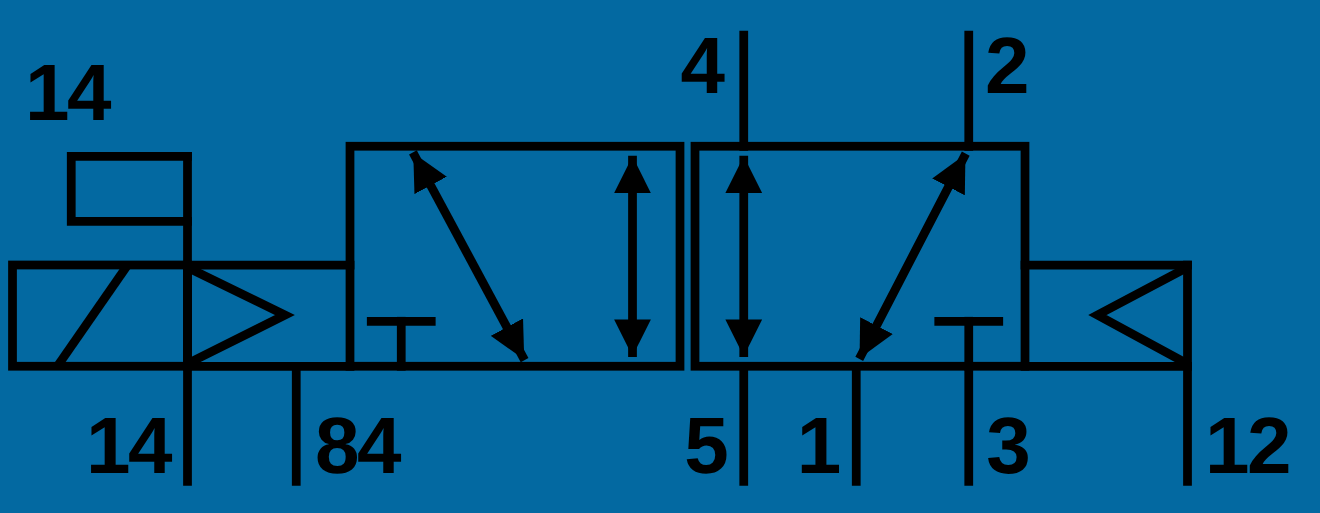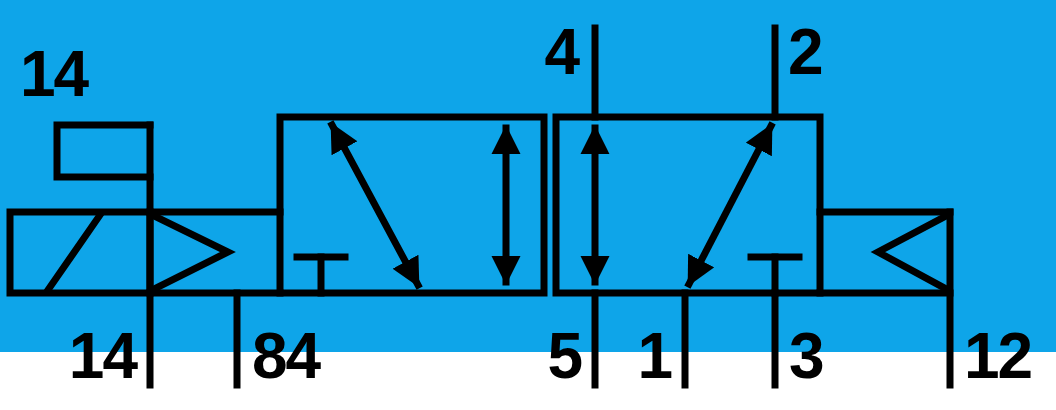--- a/index.html
+++ b/index.html
@@ -7,22 +7,22 @@
     padding: 0;
     background: #ffffff;
     width: 1056px;
     height: 410px;
     overflow: hidden;
     font-family: "Liberation Sans", sans-serif;
   }
   .stage {
     position: relative;
     width: 1056px;
-    height: 352px;
-    background: #0ea5e9;
+    height: 410px;
+    background: #0369a1;
   }
   svg text {
     font-family: "Liberation Sans", "DejaVu Sans", sans-serif;
     font-weight: bold;
     font-size: 64px;
     letter-spacing: -2px;
   }
   marker path { fill: #000000; stroke: none; }
 </style>
 </head>

